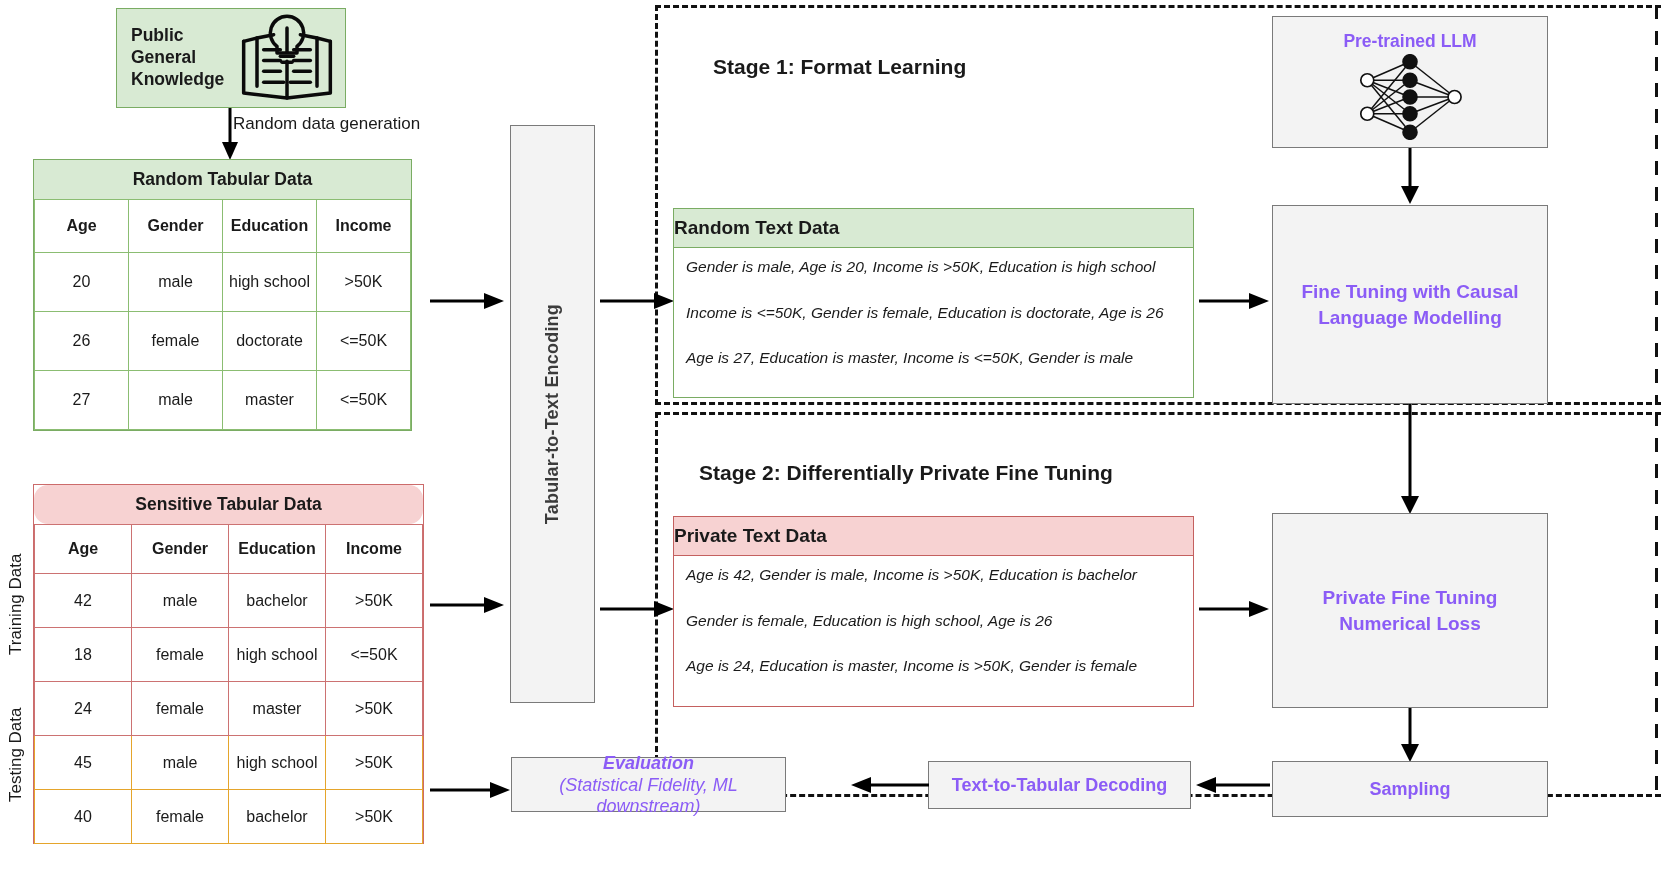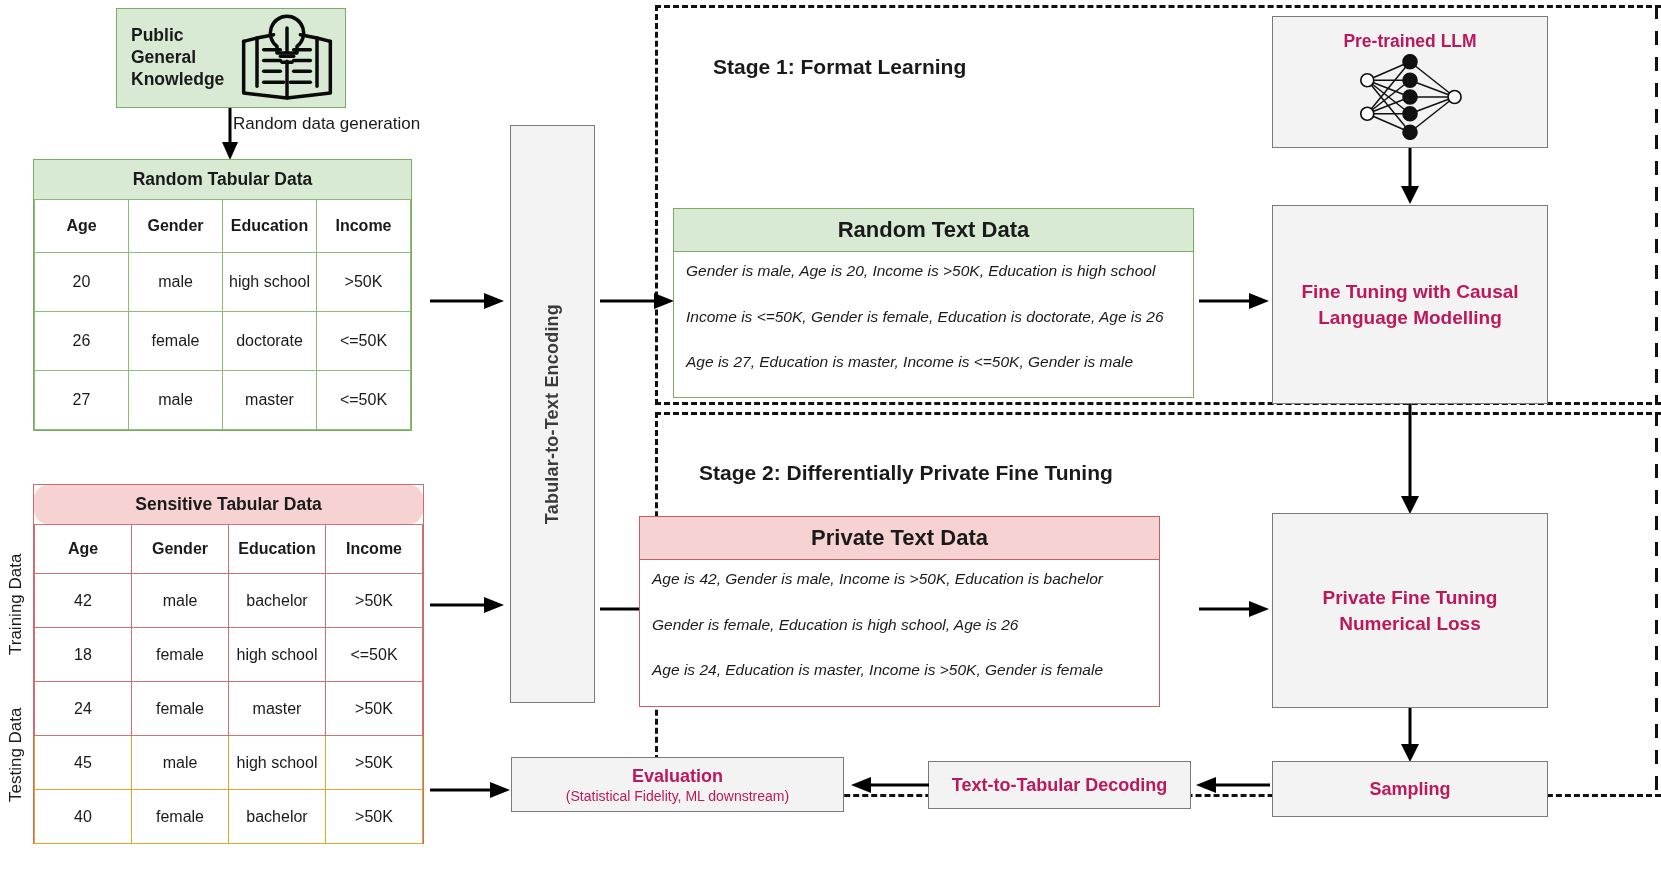--- a/index.html
+++ b/index.html
@@ -100,56 +100,56 @@
   
   .right-dash {
     left: 1655px; width: 3px;
     background: repeating-linear-gradient(to bottom,
         #111111 0px, #111111 14px, transparent 14px, transparent 26px);
   }
 
   
   .textcard { border-width: 1.5px; border-style: solid; background: #ffffff; }
   .textcard .tc-title {
-    font-size: 22px; font-weight: bold; text-align: center; padding: 8px 0;
+    font-size: 19px; font-weight: bold; padding: 8px 0;
   }
   .textcard .tc-body { padding: 10px 12px 8px 12px; }
   .textcard .tc-line {
     font-style: italic; font-size: 15.5px; line-height: 1.2;
     margin-bottom: 27px; white-space: nowrap;
   }
   .textcard .tc-line:last-child { margin-bottom: 0; }
 
   #randtext { left: 673px; top: 208px; width: 521px; height: 190px; border-color: #7aac63; }
   #randtext .tc-title { background: #d8ead3; border-bottom: 1px solid #7aac63; }
 
-  #privtext { left: 639px; top: 516px; width: 521px; height: 191px; border-color: #c4605f; }
+  #privtext { left: 673px; top: 516px; width: 521px; height: 191px; border-color: #c4605f; }
   #privtext .tc-title { background: #f7d2d2; border-bottom: 1px solid #c4605f; }
 
   
   .gbox {
     background: #f3f3f3; border: 1.5px solid #7a7a7a;
     display: flex; align-items: center; justify-content: center;
-    text-align: center; color: #be185d; font-weight: bold;
+    text-align: center; color: #8b5cf6; font-weight: bold;
   }
   #llmbox { left: 1272px; top: 16px; width: 276px; height: 132px; flex-direction: column; }
   #llmbox .llm-label { font-size: 17.5px; margin-top: 6px; }
   #llmbox .nn-icon { width: 130px; height: 86px; margin-top: 2px; }
 
   #ftbox { left: 1272px; top: 205px; width: 276px; height: 199px; font-size: 19px; line-height: 1.32; }
   #pftbox { left: 1272px; top: 513px; width: 276px; height: 195px; font-size: 19px; line-height: 1.32; }
 
   #sampling { left: 1272px; top: 761px; width: 276px; height: 56px; font-size: 18px; }
   #decoding { left: 928px; top: 761px; width: 263px; height: 48px; font-size: 18px; }
   #evaluation {
-    left: 511px; top: 757px; width: 333px; height: 55px;
-    flex-direction: column; font-weight: normal;
+    left: 511px; top: 757px; width: 275px; height: 55px;
+    flex-direction: column; font-weight: normal; font-style: italic;
   }
   #evaluation .ev-title { font-size: 18px; font-weight: bold; }
-  #evaluation .ev-sub { font-size: 14px; font-weight: normal; margin-top: 1px; }
+  #evaluation .ev-sub { font-size: 18px; font-weight: normal; margin-top: 1px; }
 
   
   .arrow { position: absolute; }
   .arrow svg { display: block; overflow: visible; }
   .arrowlabel { font-size: 17px; white-space: nowrap; }
   #rdg-label { left: 233px; top: 114px; text-align: center; }
 </style>
 </head>
 <body>
 

